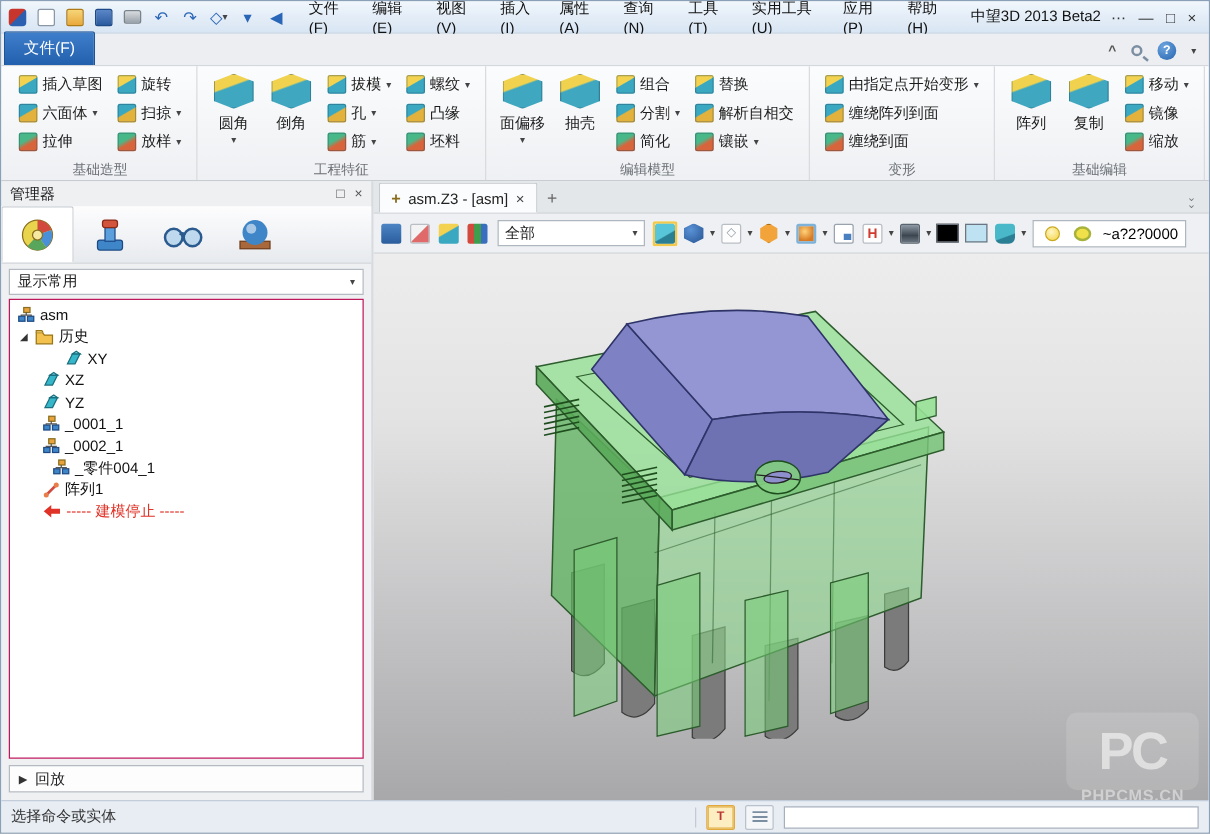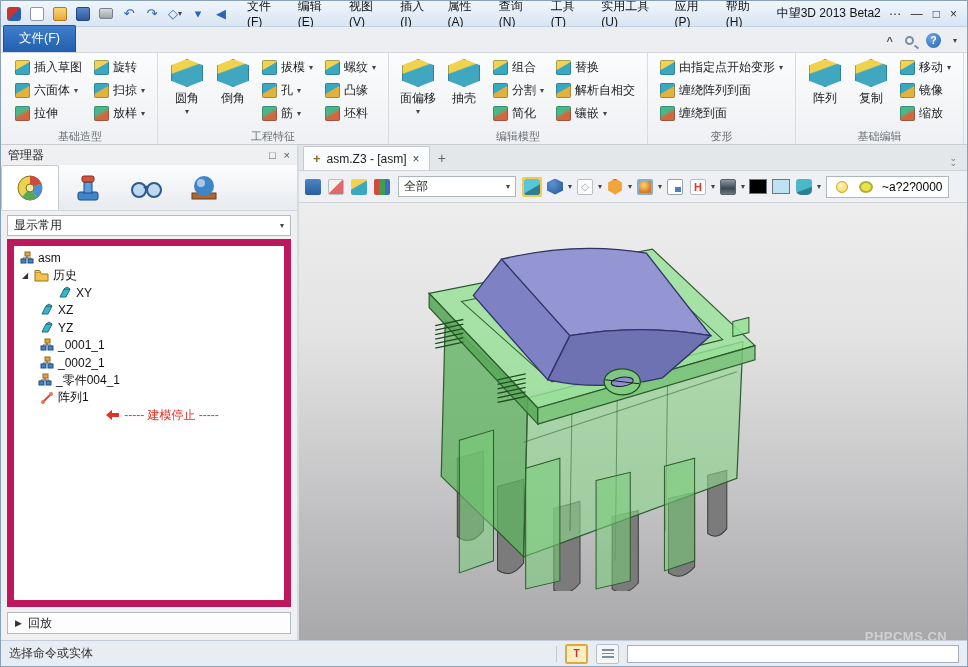--- a/index.html
+++ b/index.html
@@ -44,24 +44,24 @@
   
   #main{flex:1;display:flex;min-height:0;}
   #left-panel{flex:0 0 298px;display:flex;flex-direction:column;background:#eef0f2;border-right:2px solid #d7dade;}
   .panel-header{height:20px;display:flex;align-items:center;font-size:12px;color:#222;padding:0 7px;}
   .panel-header .ph-btns{margin-left:auto;display:flex;gap:8px;color:#555;font-size:11px;}
   .panel-tabs{height:46px;display:flex;align-items:stretch;background:linear-gradient(#fdfdfe,#e7eaee);border-bottom:1px solid #d3d6da;}
   .ptab{width:58px;display:flex;align-items:center;justify-content:center;}
   .ptab.active{background:#fff;border:1px solid #c6cad0;border-bottom-color:#fff;border-radius:2px 2px 0 0;}
   .panel-filter{margin:4px 6px 3px;height:21px;background:#fff;border:1px solid #b4bac2;display:flex;align-items:center;font-size:12px;color:#222;padding:0 6px;}
   .panel-filter .dd{margin-left:auto;}
-  .tree-box{flex:1;margin:0 6px;background:#fff;border:7px solid #be185d;overflow:hidden;padding-top:3px;}
+  .tree-box{flex:1;margin:0 6px;background:#fff;border:1px solid #be185d;overflow:hidden;padding-top:3px;}
   .trow{display:flex;align-items:center;height:17.5px;font-size:12px;color:#111;gap:4px;}
   .trow .tic{flex:0 0 14px;height:14px;display:flex;align-items:center;justify-content:center;}
-  .trow.red{color:#e03226;justify-content:center;}
+  .trow.red{color:#e03226;}
   .expander{width:10px;font-size:8px;color:#333;text-align:center;}
   .replay-bar{margin:5px 6px 6px;height:22px;background:#fdfdfd;border:1px solid #b4bac2;display:flex;align-items:center;font-size:12px;color:#222;gap:6px;padding:0 7px;}
   
   #doc-area{flex:1;display:flex;flex-direction:column;min-width:0;background:#e9ebee;}
   #doctab-row{height:26px;flex:0 0 26px;display:flex;align-items:flex-end;background:#e4e7ea;border-bottom:1px solid #cfd2d6;padding:0 4px;}
   .doctab{height:24px;background:#fbfcfd;border:1px solid #c6c9cd;border-bottom:none;border-radius:2px 2px 0 0;display:flex;align-items:center;gap:6px;font-size:12px;color:#222;padding:0 9px;}
   .doctab .plus{color:#8a6d1f;font-weight:bold;font-size:13px;}
   .doctab .x{color:#444;font-size:12px;}
   .newtab{font-size:14px;color:#666;padding:0 8px 4px;}
   .dt-overflow{margin-left:auto;color:#777;font-size:9px;line-height:4.5px;white-space:pre;padding:0 6px 5px;text-align:center;}
@@ -471,21 +471,21 @@
             <span class="tic" data-name="assembly-icon">
               <svg width="14" height="14" viewBox="0 0 14 14">
                 <rect x="5" y="1" width="5" height="4" fill="#e8a33c" stroke="#8a6d1f"></rect>
                 <rect x="1" y="8" width="5" height="4" fill="#3f86c8" stroke="#1d4a86"></rect>
                 <rect x="8" y="8" width="5" height="4" fill="#3f86c8" stroke="#1d4a86"></rect>
                 <path d="M7,5 V7 M3,8 V7 H11 V8" stroke="#555" fill="none"></path>
               </svg>
             </span>
             <span data-name="tree-item-label">_0002_1</span>
           </div>
-          <div class="trow" data-name="tree-item" style="padding-left: 24px;">
+          <div class="trow" data-name="tree-item" style="padding-left: 34px;">
             <span class="tic" data-name="assembly-icon">
               <svg width="14" height="14" viewBox="0 0 14 14">
                 <rect x="5" y="1" width="5" height="4" fill="#e8a33c" stroke="#8a6d1f"></rect>
                 <rect x="1" y="8" width="5" height="4" fill="#3f86c8" stroke="#1d4a86"></rect>
                 <rect x="8" y="8" width="5" height="4" fill="#3f86c8" stroke="#1d4a86"></rect>
                 <path d="M7,5 V7 M3,8 V7 H11 V8" stroke="#555" fill="none"></path>
               </svg>
             </span>
             <span data-name="tree-item-label">_零件004_1</span>
           </div>
@@ -646,20 +646,23 @@
               <line x1="96" y1="163.5" x2="124" y2="157.5"></line>
             <line x1="96" y1="168" x2="124" y2="162"></line>
               <line x1="96" y1="172.5" x2="124" y2="166.5"></line>
           </g>
 
           <ellipse cx="220" cy="152" rx="18" ry="13" fill="rgba(130,205,130,.92)" stroke="#1e4d1e" stroke-width="1.2"></ellipse>
           <ellipse cx="220" cy="152" rx="11" ry="4.5" fill="#8d90cc" stroke="#222" stroke-width="1" transform="rotate(-8 220 152)"></ellipse>
           <line x1="203" y1="150" x2="237" y2="154" stroke="#222" stroke-width="1"></line>
         </svg>
         <div class="watermark" data-name="watermark">
+          <div class="wm-box">
+              <span class="wm-logo" data-name="watermark-logo">PC</span>
+            </div>
           <div class="wm-site" data-name="watermark-site">PHPCMS.CN</div>
         </div>
       </div>
     </div>
   </div>
 
   <div id="statusbar" data-name="status-bar">
     <span id="status-msg" data-name="status-message">选择命令或实体</span>
     <span class="sb-sep"></span>
     <span class="sb-btn sel" data-name="field-tag-toggle">

